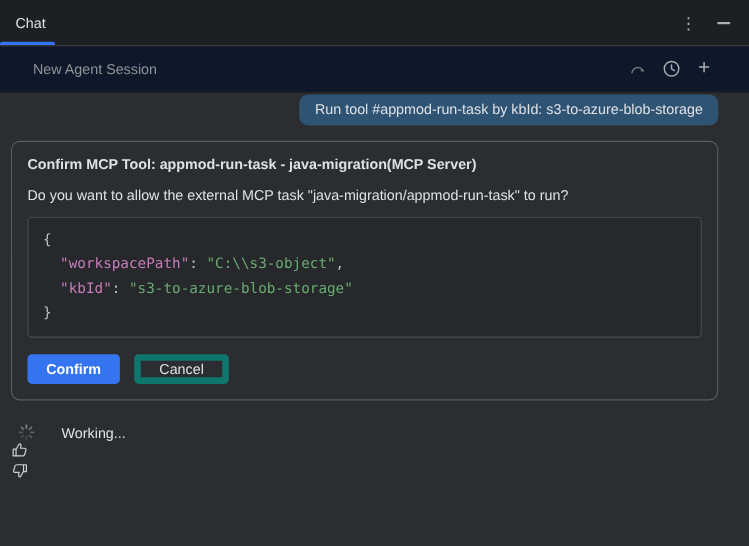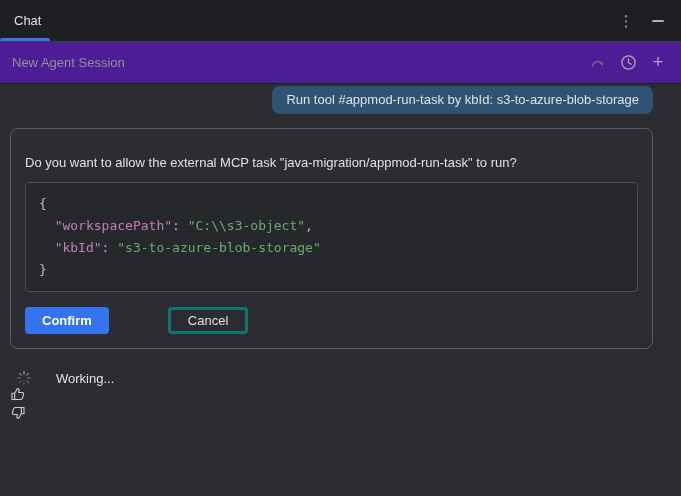--- a/index.html
+++ b/index.html
@@ -29,22 +29,22 @@
   .tabbar-right { margin-left:auto; display:flex; align-items:center; gap:10px; padding-right:12px; }
   .icon-btn {
     width:22px; height:22px; display:flex; align-items:center; justify-content:center;
     color:#AFB1B5; border-radius:4px;
   }
   .kebab { font-size:15px; letter-spacing:0; color:#AFB1B5; }
   .minbar { width:12px; height:2px; background:#AFB1B5; border-radius:1px; }
 
   
   .toolbar {
-    height:42px; background:#4c1d95; border-bottom:1px solid #1E1F22;
-    display:flex; align-items:center; padding:0 12px; flex-shrink:0;
+    height:42px; background:#0f172a; border-bottom:1px solid #1E1F22;
+    display:flex; align-items:center; padding:0 30px; flex-shrink:0;
   }
   .toolbar-title { color:#8F9296; }
   .toolbar-right { margin-left:auto; display:flex; align-items:center; gap:8px; }
   .plus-glyph { font-size:19px; font-weight:300; color:#A8ABB0; line-height:1; margin-top:-2px; }
 
   
   .content { flex:1; padding:0 10px; position:relative; overflow:hidden; }
 
   .bubble-row { display:flex; justify-content:flex-end; margin-top:2px; padding-right:18px; }
   .user-bubble {
@@ -70,21 +70,21 @@
   }
   .code-indent { padding-left:2ch; }
 
   .btn-row { margin-top:15px; display:flex; gap:13px; }
   .btn {
     height:27px; border-radius:4px; padding:0 17px;
     font-family:"Liberation Sans", sans-serif; font-size:13px;
     display:flex; align-items:center; cursor:pointer; border:none;
   }
   .btn-primary { color:#FFFFFF; font-weight:bold; }
-  .btn-secondary { background:transparent; border:3px solid #0f766e; color:#DFE1E5;margin-left:46px; }
+  .btn-secondary { background:transparent; border:6px solid #0f766e; color:#DFE1E5; }
 
   
   .status-row { margin-top:21px; display:flex; align-items:center; gap:24px; padding-left:6px; }
   .status-text { color:#9296", }
   .status-text { color:#92959A; }
 
   .feedback-row { margin-top:13px; display:flex; align-items:center; gap:12px; padding-left:4px; }
   .thumb-btn { width:18px; height:18px; display:flex; align-items:center; justify-content:center; color:#CED0D6; }
 
   /* ---- scrollbar ---- */
@@ -137,20 +137,21 @@
   </div>
 
   <div class="content">
 
     <div class="bubble-row">
       <div class="user-bubble">Run tool #appmod-run-task by kbId: s3-to-azure-blob-storage</div>
     </div>
 
 
     <div class="card">
+      <div class="card-title">Confirm MCP Tool: appmod-run-task - java-migration(MCP Server)</div>
       <div class="card-question">Do you want to allow the external MCP task "java-migration/appmod-run-task" to run?</div>
 
       <div class="codeblock"><span>{</span>
 <span class="code-indent"><span style="color:#C77DBB;">"workspacePath"</span><span>: </span><span style="color:#6AAB73;">"C:\\s3-object"</span><span>,</span></span>
 <span class="code-indent"><span style="color:#C77DBB;">"kbId"</span><span>: </span><span style="color:#6AAB73;">"s3-to-azure-blob-storage"</span></span>
 <span>}</span></div>
 
       <div class="btn-row">
         <button class="btn btn-primary" style="background:#3574F0;">Confirm</button>
         <button class="btn btn-secondary">Cancel</button>

